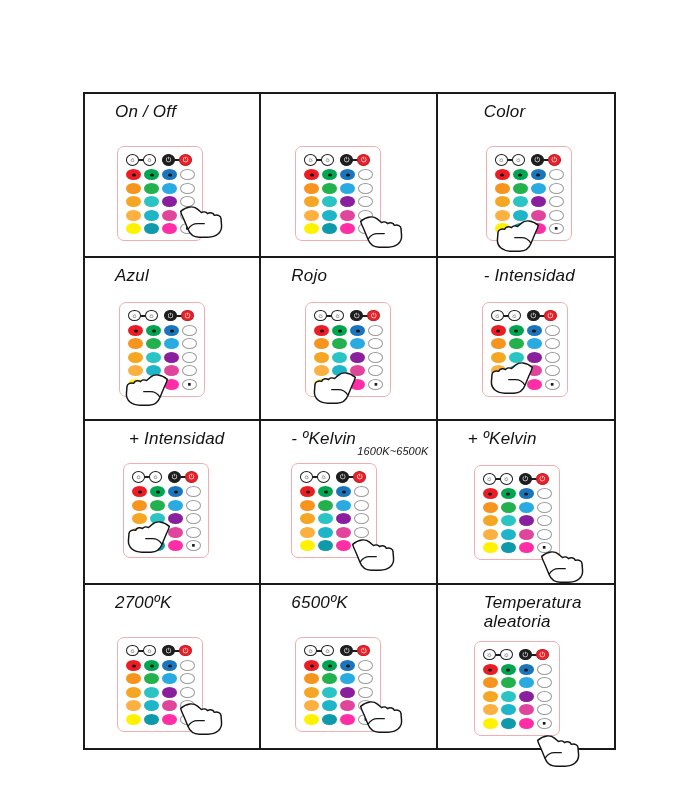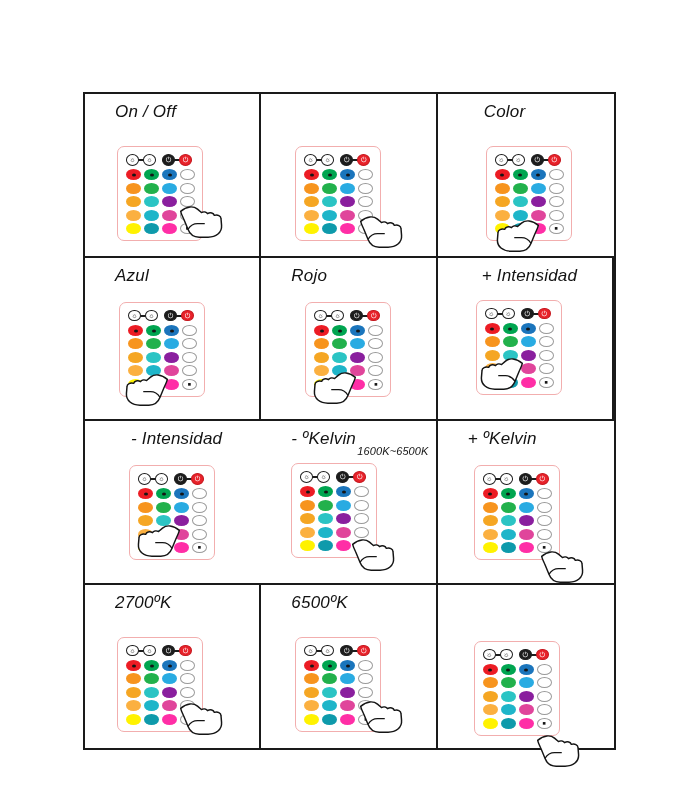--- a/index.html
+++ b/index.html
@@ -645,20 +645,127 @@
             </div>
           </div>
         </div>
         <div class="hand" style="left: 40px; top: 102px;">
           <svg viewBox="0 0 100 80" width="56" height="46" style="transform: scaleX(-1);">
             <path d="M3 30 C 14 20, 26 20, 33 26 L 40 32 C 44 30, 49 31, 51 34 C 56 31, 62 33, 63 37 C 69 35, 75 38, 75 43 L 76 55 C 77 68, 66 76, 52 76 L 36 76 C 26 76, 19 70, 16 62 L 9 45 C 7 40, 4 35, 3 30 Z" fill="#ffffff" stroke="#151515" stroke-width="2.6" stroke-linejoin="round"></path>
             <path d="M16 62 C 20 56, 26 52, 33 52 L 46 52" fill="none" stroke="#151515" stroke-width="2.2"></path>
           </svg>
         </div>
       </div>
+      <div class="cell c3 r2">
+        <div class="cell-label lab-c3">- Intensidad</div>
+        <div class="remote" style="left: 44px; top: 44px;">
+          <div class="btnwrap">
+            <div class="toprow">
+              <div class="tlink l1"></div>
+              <div class="tlink l2"></div>
+              <div class="tbtn b1">
+                <span class="tglyph" style="color: rgb(29, 29, 29);">☼</span>
+              </div>
+              <div class="tbtn b2">
+                <span class="tglyph" style="color: rgb(29, 29, 29);">☼</span>
+              </div>
+              <div class="tbtn b3">
+                <span class="tglyph" style="color: rgb(255, 255, 255);">⏻</span>
+              </div>
+              <div class="tbtn b4">
+                <span class="tglyph" style="color: rgb(255, 255, 255);">⏻</span>
+              </div>
+            </div>
+            <div class="colorgrid">
+              <div class="padw">
+                <div class="pad" style="background: rgb(236, 28, 36);">
+                  <span class="dot"></span>
+                </div>
+              </div>
+              <div class="padw">
+                <div class="pad" style="background: rgb(0, 165, 80);">
+                  <span class="dot"></span>
+                </div>
+              </div>
+              <div class="padw">
+                <div class="pad" style="background: rgb(27, 117, 188);">
+                  <span class="dot"></span>
+                </div>
+              </div>
+              <div class="padw">
+                <div class="pad wht">
+                  <span class="ic"></span>
+                </div>
+              </div>
+              <div class="padw">
+                <div class="pad" style="background: rgb(247, 148, 30);"></div>
+              </div>
+              <div class="padw">
+                <div class="pad" style="background: rgb(34, 177, 76);"></div>
+              </div>
+              <div class="padw">
+                <div class="pad" style="background: rgb(41, 171, 226);"></div>
+              </div>
+              <div class="padw">
+                <div class="pad wht">
+                  <span class="ic"></span>
+                </div>
+              </div>
+              <div class="padw">
+                <div class="pad" style="background: rgb(245, 166, 35);"></div>
+              </div>
+              <div class="padw">
+                <div class="pad" style="background: rgb(43, 196, 196);"></div>
+              </div>
+              <div class="padw">
+                <div class="pad" style="background: rgb(138, 31, 158);"></div>
+              </div>
+              <div class="padw">
+                <div class="pad wht">
+                  <span class="ic"></span>
+                </div>
+              </div>
+              <div class="padw">
+                <div class="pad" style="background: rgb(251, 176, 64);"></div>
+              </div>
+              <div class="padw">
+                <div class="pad" style="background: rgb(30, 181, 201);"></div>
+              </div>
+              <div class="padw">
+                <div class="pad" style="background: rgb(224, 69, 155);"></div>
+              </div>
+              <div class="padw">
+                <div class="pad wht">
+                  <span class="ic"></span>
+                </div>
+              </div>
+              <div class="padw">
+                <div class="pad" style="background: rgb(255, 242, 0);"></div>
+              </div>
+              <div class="padw">
+                <div class="pad" style="background: rgb(14, 154, 171);"></div>
+              </div>
+              <div class="padw">
+                <div class="pad" style="background: rgb(255, 46, 166);"></div>
+              </div>
+              <div class="padw">
+                <div class="pad wht" style="color: rgb(21, 21, 21);">
+                  <span class="ic">■</span>
+                </div>
+              </div>
+            </div>
+          </div>
+        </div>
+        <div class="hand" style="left: 40px; top: 92px;">
+          <svg viewBox="0 0 100 80" width="56" height="46" style="transform: scaleX(-1);">
+            <path d="M3 30 C 14 20, 26 20, 33 26 L 40 32 C 44 30, 49 31, 51 34 C 56 31, 62 33, 63 37 C 69 35, 75 38, 75 43 L 76 55 C 77 68, 66 76, 52 76 L 36 76 C 26 76, 19 70, 16 62 L 9 45 C 7 40, 4 35, 3 30 Z" fill="#ffffff" stroke="#151515" stroke-width="2.6" stroke-linejoin="round"></path>
+            <path d="M16 62 C 20 56, 26 52, 33 52 L 46 52" fill="none" stroke="#151515" stroke-width="2.2"></path>
+          </svg>
+        </div>
+      </div>
       <div class="cell c1 r3">
         <div class="cell-label lab-mid">+ Intensidad</div>
         <div class="remote" style="left: 38px; top: 42px;">
           <div class="btnwrap">
             <div class="toprow">
               <div class="tlink l1"></div>
               <div class="tlink l2"></div>
               <div class="tbtn b1">
                 <span class="tglyph" style="color: rgb(29, 29, 29);">☼</span>
               </div>
@@ -746,127 +853,20 @@
               </div>
               <div class="padw">
                 <div class="pad wht" style="color: rgb(21, 21, 21);">
                   <span class="ic">■</span>
                 </div>
               </div>
             </div>
           </div>
         </div>
         <div class="hand" style="left: 30px; top: 88px;">
-          <svg viewBox="0 0 100 80" width="56" height="46" style="transform: scaleX(-1);">
-            <path d="M3 30 C 14 20, 26 20, 33 26 L 40 32 C 44 30, 49 31, 51 34 C 56 31, 62 33, 63 37 C 69 35, 75 38, 75 43 L 76 55 C 77 68, 66 76, 52 76 L 36 76 C 26 76, 19 70, 16 62 L 9 45 C 7 40, 4 35, 3 30 Z" fill="#ffffff" stroke="#151515" stroke-width="2.6" stroke-linejoin="round"></path>
-            <path d="M16 62 C 20 56, 26 52, 33 52 L 46 52" fill="none" stroke="#151515" stroke-width="2.2"></path>
-          </svg>
-        </div>
-      </div>
-      <div class="cell c3 r2">
-        <div class="cell-label lab-c3">- Intensidad</div>
-        <div class="remote" style="left: 44px; top: 44px;">
-          <div class="btnwrap">
-            <div class="toprow">
-              <div class="tlink l1"></div>
-              <div class="tlink l2"></div>
-              <div class="tbtn b1">
-                <span class="tglyph" style="color: rgb(29, 29, 29);">☼</span>
-              </div>
-              <div class="tbtn b2">
-                <span class="tglyph" style="color: rgb(29, 29, 29);">☼</span>
-              </div>
-              <div class="tbtn b3">
-                <span class="tglyph" style="color: rgb(255, 255, 255);">⏻</span>
-              </div>
-              <div class="tbtn b4">
-                <span class="tglyph" style="color: rgb(255, 255, 255);">⏻</span>
-              </div>
-            </div>
-            <div class="colorgrid">
-              <div class="padw">
-                <div class="pad" style="background: rgb(236, 28, 36);">
-                  <span class="dot"></span>
-                </div>
-              </div>
-              <div class="padw">
-                <div class="pad" style="background: rgb(0, 165, 80);">
-                  <span class="dot"></span>
-                </div>
-              </div>
-              <div class="padw">
-                <div class="pad" style="background: rgb(27, 117, 188);">
-                  <span class="dot"></span>
-                </div>
-              </div>
-              <div class="padw">
-                <div class="pad wht">
-                  <span class="ic"></span>
-                </div>
-              </div>
-              <div class="padw">
-                <div class="pad" style="background: rgb(247, 148, 30);"></div>
-              </div>
-              <div class="padw">
-                <div class="pad" style="background: rgb(34, 177, 76);"></div>
-              </div>
-              <div class="padw">
-                <div class="pad" style="background: rgb(41, 171, 226);"></div>
-              </div>
-              <div class="padw">
-                <div class="pad wht">
-                  <span class="ic"></span>
-                </div>
-              </div>
-              <div class="padw">
-                <div class="pad" style="background: rgb(245, 166, 35);"></div>
-              </div>
-              <div class="padw">
-                <div class="pad" style="background: rgb(43, 196, 196);"></div>
-              </div>
-              <div class="padw">
-                <div class="pad" style="background: rgb(138, 31, 158);"></div>
-              </div>
-              <div class="padw">
-                <div class="pad wht">
-                  <span class="ic"></span>
-                </div>
-              </div>
-              <div class="padw">
-                <div class="pad" style="background: rgb(251, 176, 64);"></div>
-              </div>
-              <div class="padw">
-                <div class="pad" style="background: rgb(30, 181, 201);"></div>
-              </div>
-              <div class="padw">
-                <div class="pad" style="background: rgb(224, 69, 155);"></div>
-              </div>
-              <div class="padw">
-                <div class="pad wht">
-                  <span class="ic"></span>
-                </div>
-              </div>
-              <div class="padw">
-                <div class="pad" style="background: rgb(255, 242, 0);"></div>
-              </div>
-              <div class="padw">
-                <div class="pad" style="background: rgb(14, 154, 171);"></div>
-              </div>
-              <div class="padw">
-                <div class="pad" style="background: rgb(255, 46, 166);"></div>
-              </div>
-              <div class="padw">
-                <div class="pad wht" style="color: rgb(21, 21, 21);">
-                  <span class="ic">■</span>
-                </div>
-              </div>
-            </div>
-          </div>
-        </div>
-        <div class="hand" style="left: 40px; top: 92px;">
           <svg viewBox="0 0 100 80" width="56" height="46" style="transform: scaleX(-1);">
             <path d="M3 30 C 14 20, 26 20, 33 26 L 40 32 C 44 30, 49 31, 51 34 C 56 31, 62 33, 63 37 C 69 35, 75 38, 75 43 L 76 55 C 77 68, 66 76, 52 76 L 36 76 C 26 76, 19 70, 16 62 L 9 45 C 7 40, 4 35, 3 30 Z" fill="#ffffff" stroke="#151515" stroke-width="2.6" stroke-linejoin="round"></path>
             <path d="M16 62 C 20 56, 26 52, 33 52 L 46 52" fill="none" stroke="#151515" stroke-width="2.2"></path>
           </svg>
         </div>
       </div>
       <div class="cell c2 r3">
         <div class="cell-label lab-left">- ºKelvin</div>
         <div class="remote" style="left: 30px; top: 42px;">
           <div class="btnwrap">
@@ -1289,20 +1289,22 @@
           </div>
         </div>
         <div class="hand" style="left: 98px; top: 104px;">
           <svg viewBox="0 0 100 80" width="56" height="46">
             <path d="M3 30 C 14 20, 26 20, 33 26 L 40 32 C 44 30, 49 31, 51 34 C 56 31, 62 33, 63 37 C 69 35, 75 38, 75 43 L 76 55 C 77 68, 66 76, 52 76 L 36 76 C 26 76, 19 70, 16 62 L 9 45 C 7 40, 4 35, 3 30 Z" fill="#ffffff" stroke="#151515" stroke-width="2.6" stroke-linejoin="round"></path>
             <path d="M16 62 C 20 56, 26 52, 33 52 L 46 52" fill="none" stroke="#151515" stroke-width="2.2"></path>
           </svg>
         </div>
       </div>
       <div class="cell c3 r4">
+        <div class="cell-label lab-c3">Temperatura
+aleatoria</div>
         <div class="remote" style="left: 36px; top: 56px;">
           <div class="btnwrap">
             <div class="toprow">
               <div class="tlink l1"></div>
               <div class="tlink l2"></div>
               <div class="tbtn b1">
                 <span class="tglyph" style="color: rgb(29, 29, 29);">☼</span>
               </div>
               <div class="tbtn b2">
                 <span class="tglyph" style="color: rgb(29, 29, 29);">☼</span>

